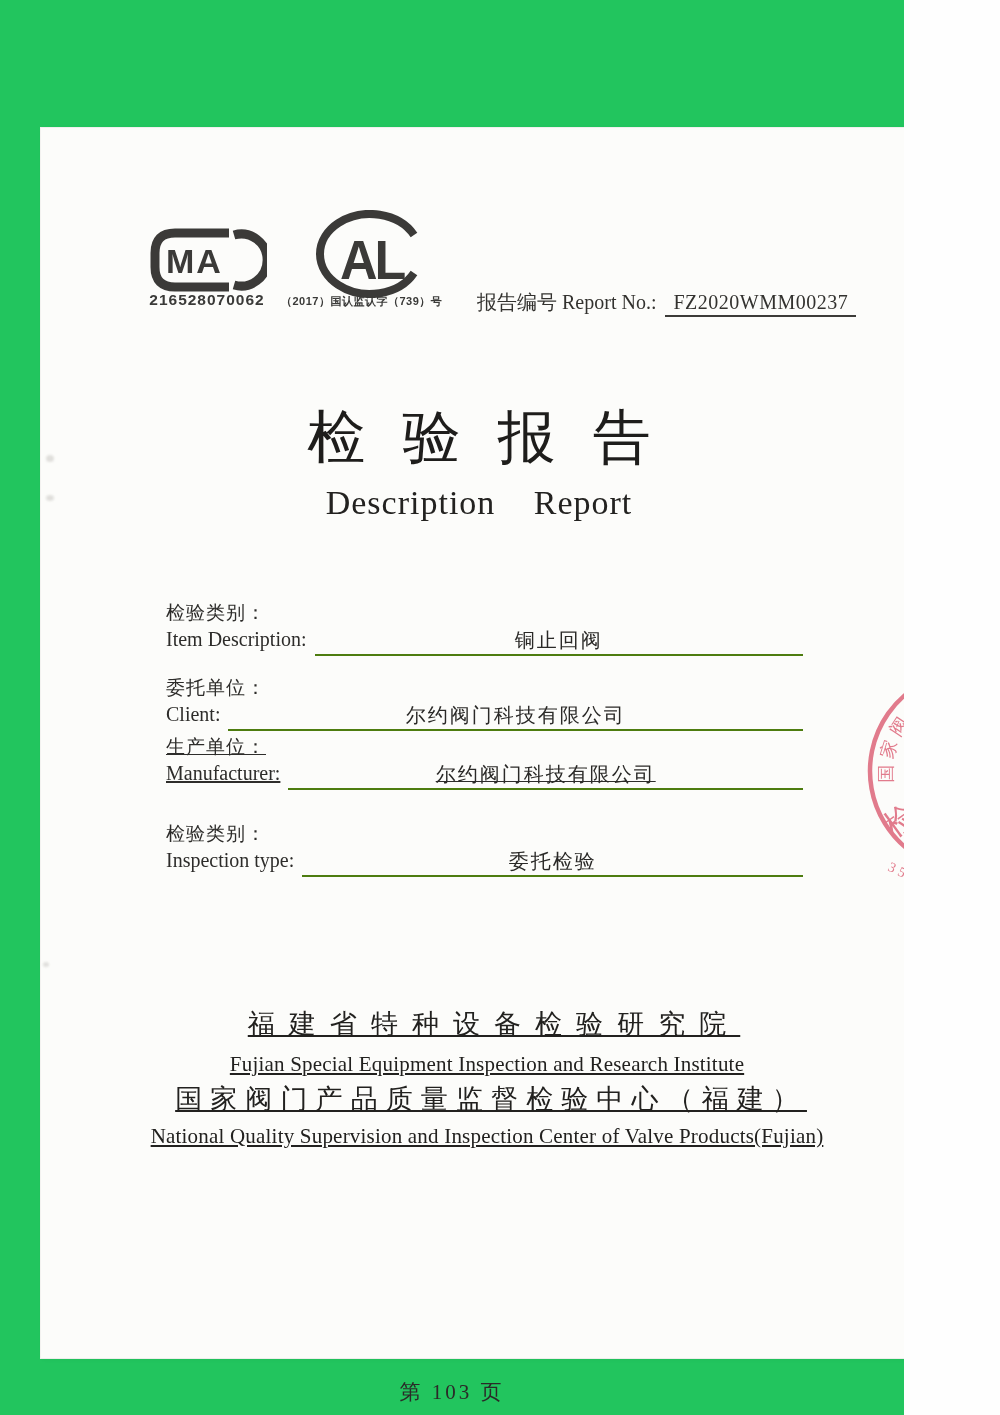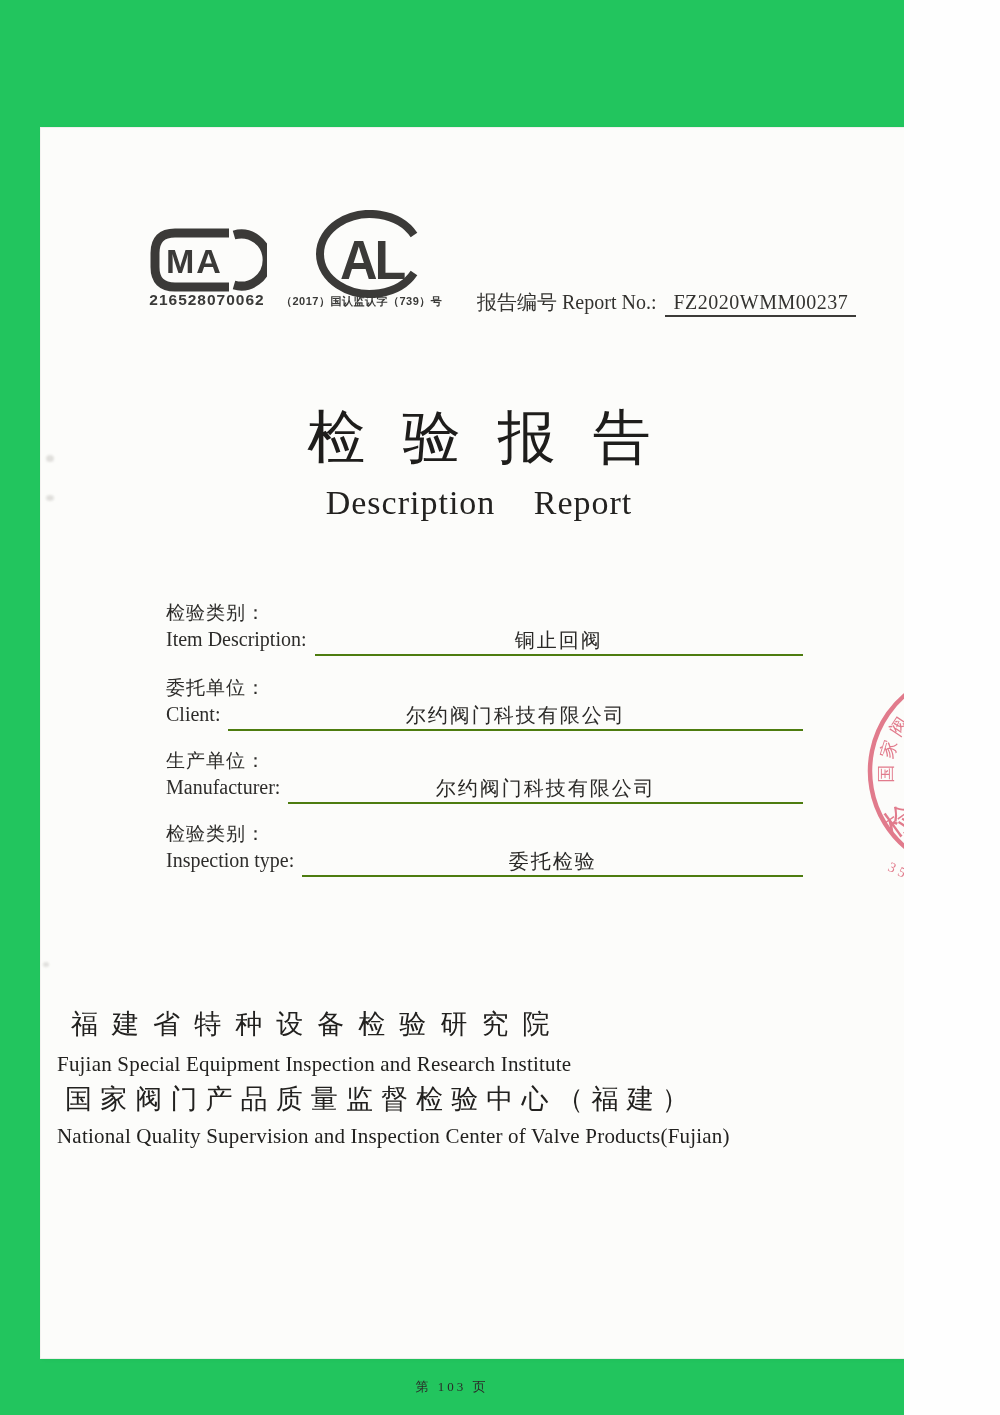--- a/index.html
+++ b/index.html
@@ -61,45 +61,45 @@
     letter-spacing:0.64em; text-indent:0.64em; line-height:1.1;
   }
   .title-en {
     position:absolute; left:0; right:0; top:356px;
     text-align:center; font-size:34px; color:#232220;
     word-spacing:0.85em; letter-spacing:1px;
   }
 
   
   .field { position:absolute; left:125px; width:637px; }
-  .f1 { top:471px; } .f2 { top:546px; } .f3 { top:619px; } .f4 { top:692px; }
+  .f1 { top:471px; } .f2 { top:546px; } .f3 { top:605px;text-decoration:underline; } .f4 { top:692px; }
   .flabel-zh { font-size:19px; color:#2d2c2a; line-height:27px; letter-spacing:1px; }
   .frow { display:flex; align-items:flex-start; line-height:27px; }
   .flabel-en { font-size:20px; color:#2d2c2a; white-space:nowrap; }
   .fline {
     flex:1; margin-left:8px; border-bottom:2px solid #4d7c0f;
     text-align:center; padding-bottom:0px;
   }
   .fvalue { font-size:20px; color:#2a2927; letter-spacing:2px; position:relative; top:1px; }
 
   
-  .inst { position:absolute; left:16px; right:0; color:#22211f; }
+  .inst { position:absolute; left:16px; right:0; text-align:center; color:#22211f;text-decoration:underline; }
   .inst-zh1 { top:878px; font-size:27px; letter-spacing:0.52em; text-indent:0.52em; }
   .inst-en1 { top:924px; font-size:21px; letter-spacing:0.2px; }
   .inst-zh2 { top:953px; font-size:27px; letter-spacing:0.30em; text-indent:0.30em; }
   .inst-en2 { top:996px; font-size:21px; letter-spacing:0.2px; }
 
   
   .stamp { position:absolute; left:814px; top:528px; opacity:0.82; }
   .stamp text { fill:#dc5f74; font-family:"Liberation Serif","DejaVu Serif",serif; }
 
   
   .page-number {
     position:absolute; left:0; right:0; top:1378px; text-align:center;
-    font-size:13px; color:#2b2a28; letter-spacing:3px;
+    font-size:21px; color:#2b2a28; letter-spacing:3px;
   }
 </style>
 </head>
 <body>
 
 <div class="canvas">
 
   <div class="page">
 
     <svg class="cma-logo" width="120" height="72" viewBox="0 0 120 72">

